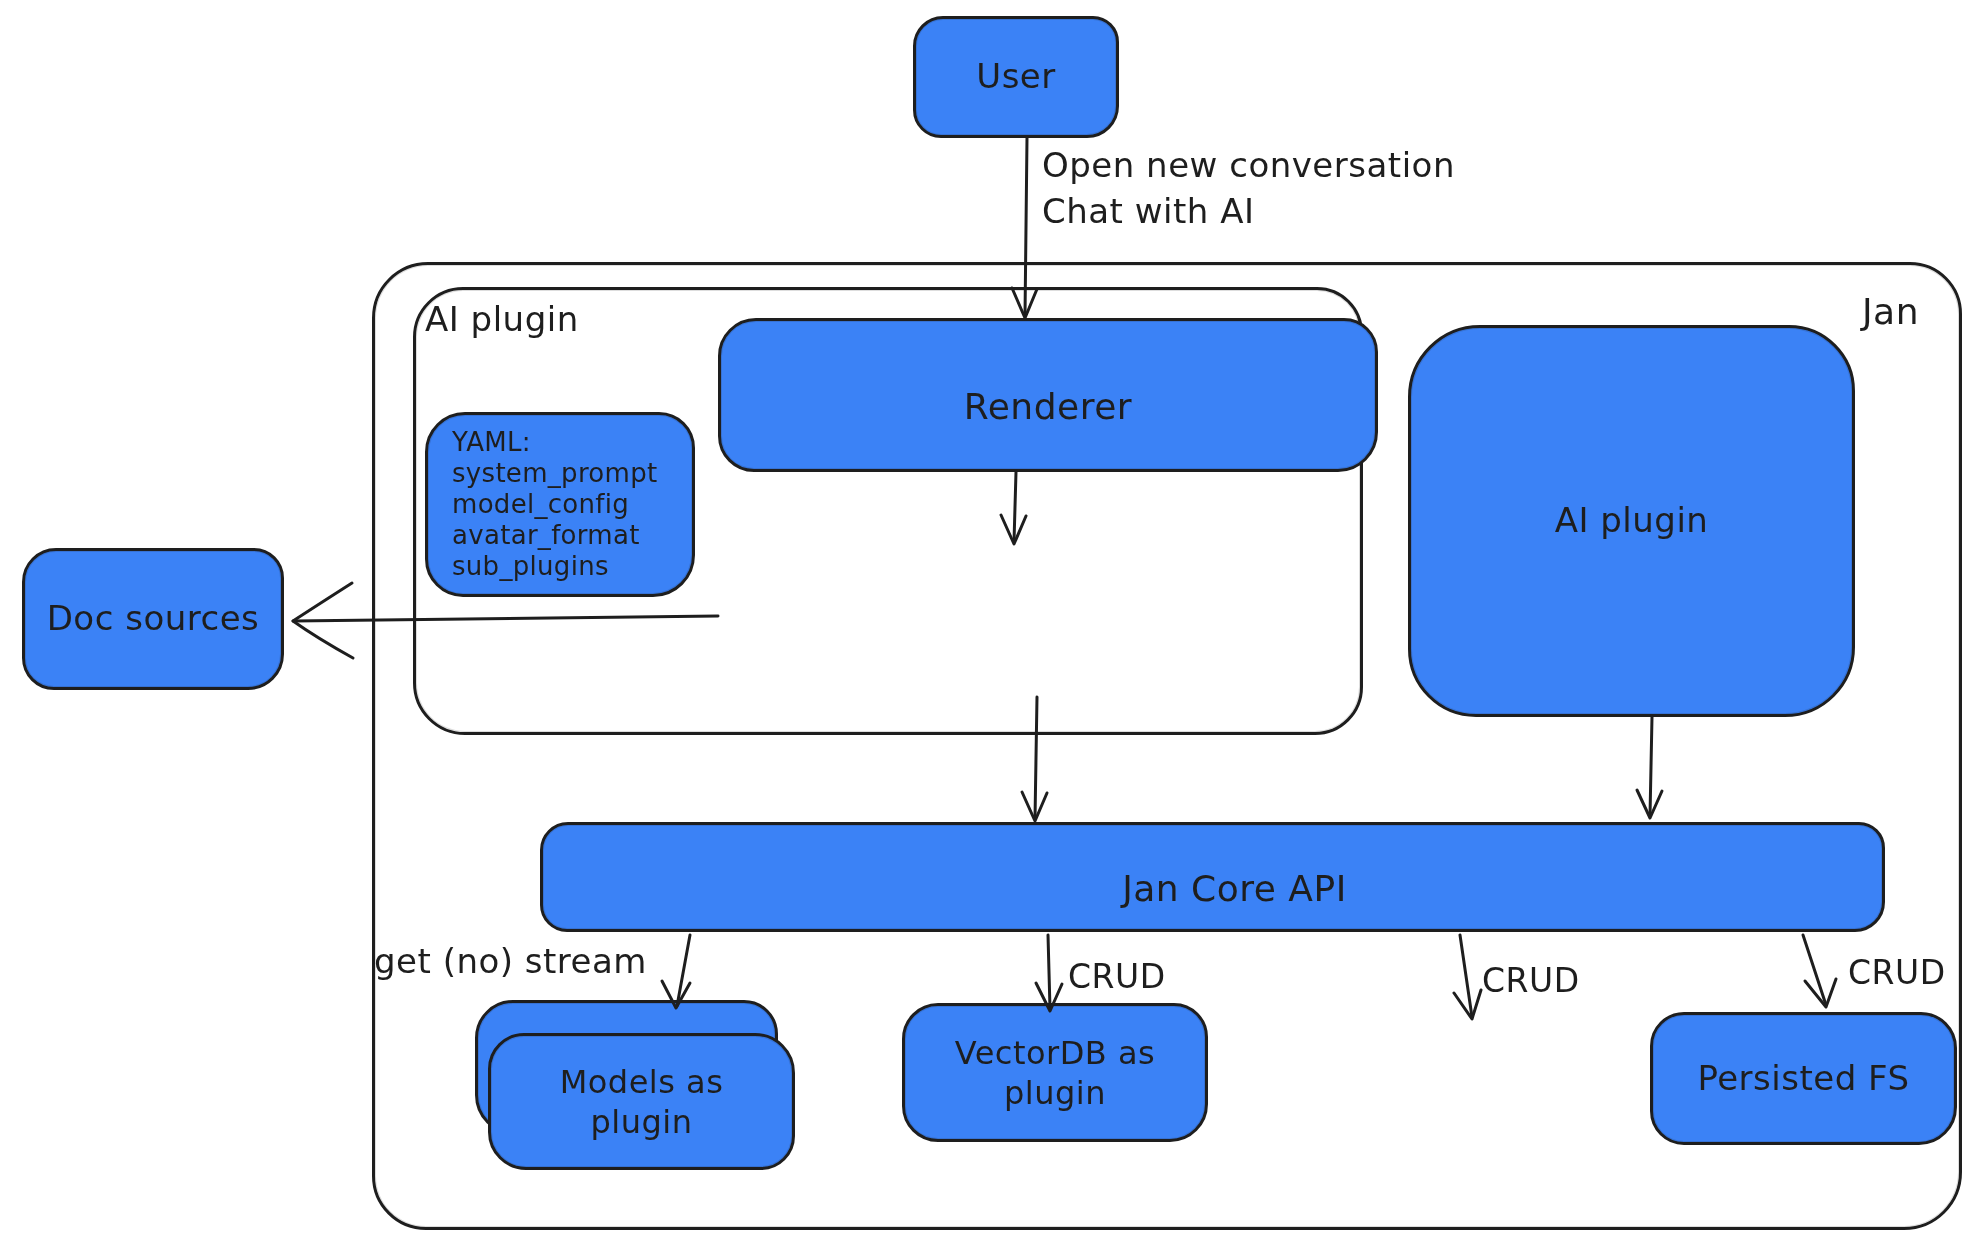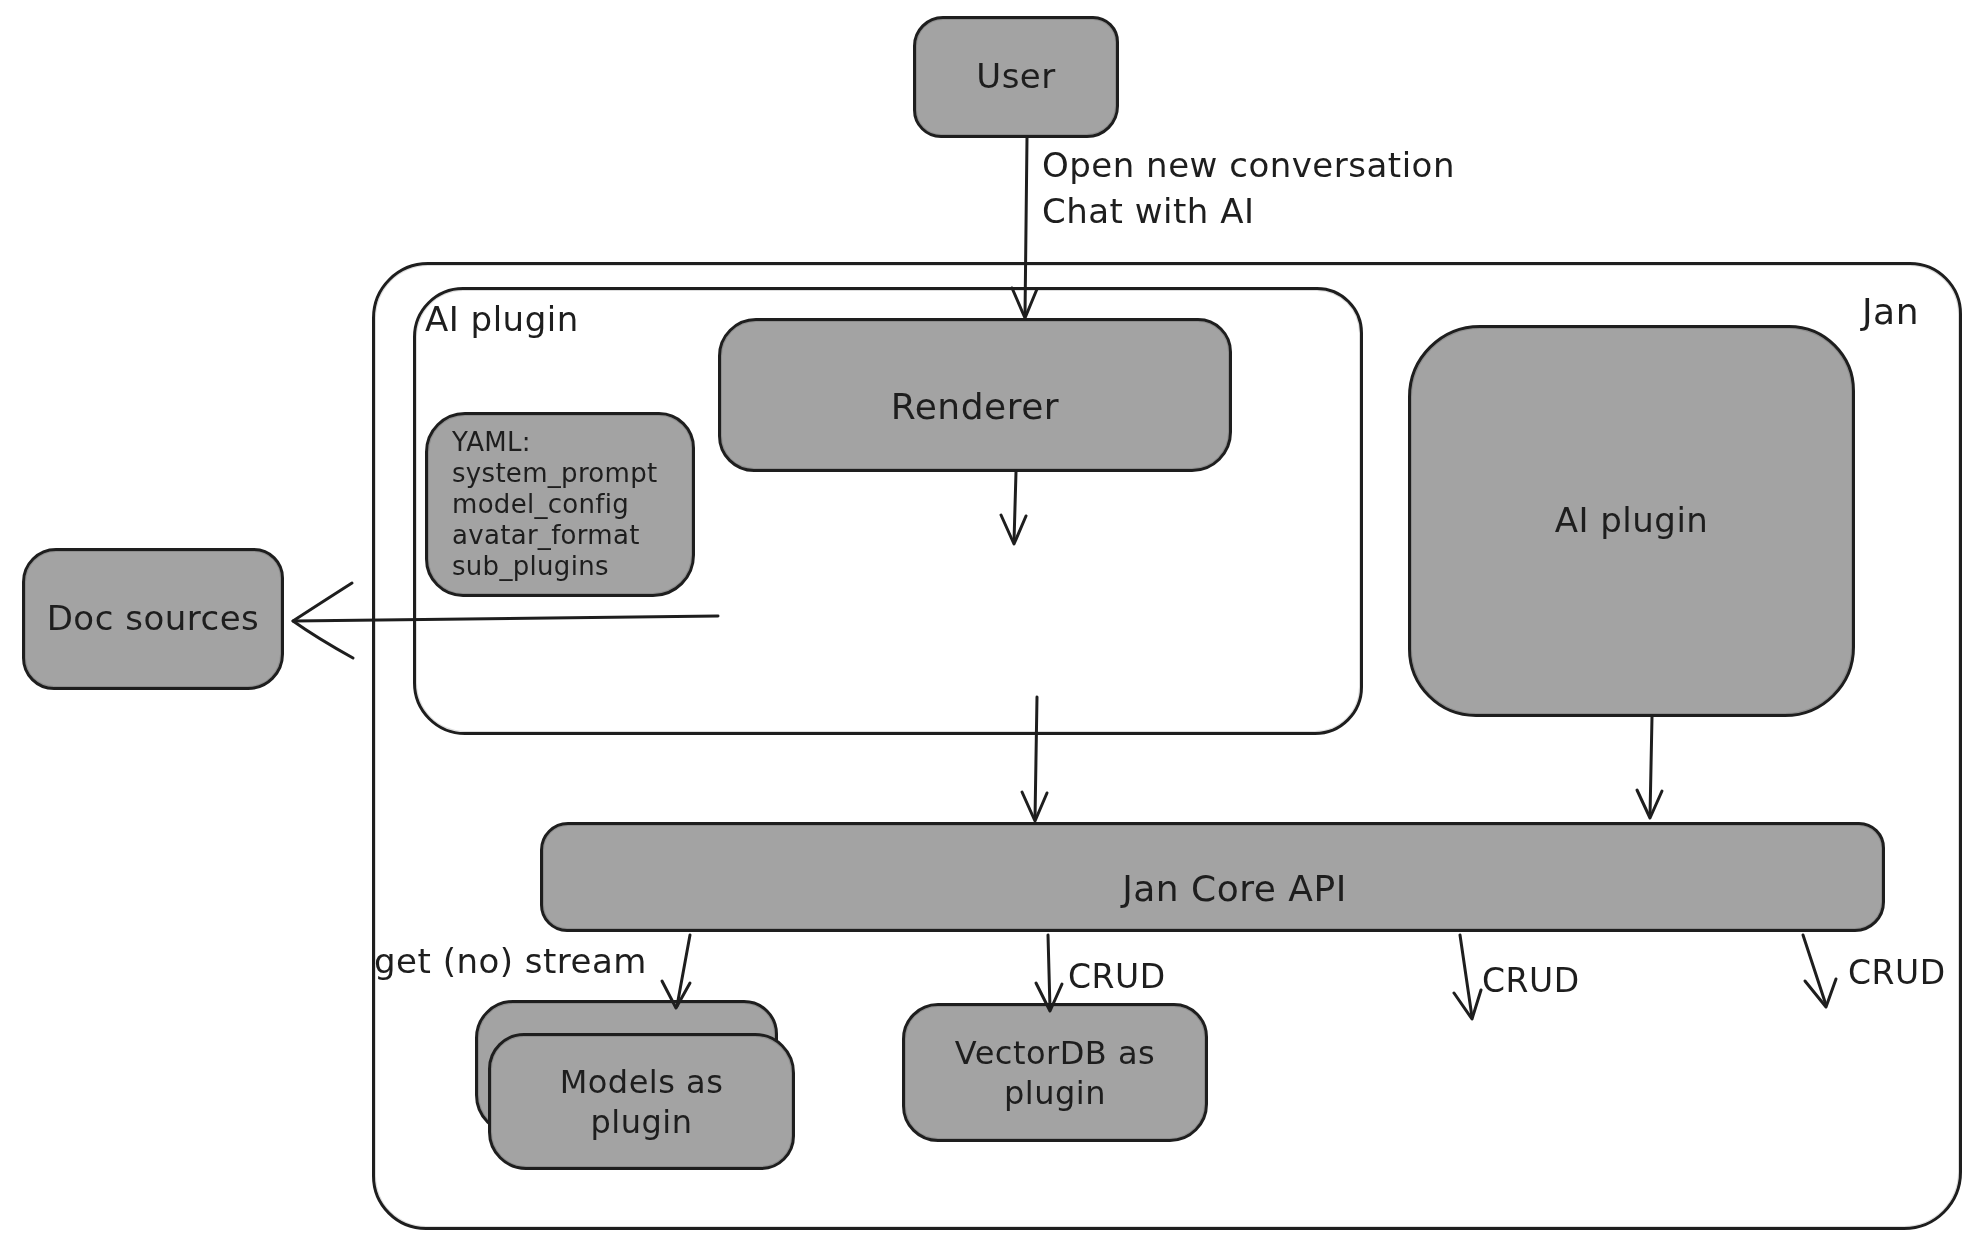--- a/index.html
+++ b/index.html
@@ -2,21 +2,21 @@
 <html><head>
 <meta charset="utf-8">
 <style>
   html,body{margin:0;padding:0;background:#fff;}
   #canvas{
     position:relative;width:1981px;height:1246px;background:#ffffff;
     font-family:"DejaVu Sans",sans-serif;color:#1e1e1e;overflow:hidden;
     letter-spacing:0.5px;
   }
   .box{
-    position:absolute;border:3px solid #1e1e1e;background:#a3a3a3;
+    position:absolute;border:3px solid #1e1e1e;background:#3b82f6;
     display:flex;align-items:center;justify-content:center;text-align:center;
     box-shadow:inset 0 0 0 1px rgba(30,30,30,.15);
     box-sizing:border-box;
   }
   .container{background:transparent;display:block;}
   .lbl{position:absolute;white-space:nowrap;z-index:6;}
   .node-label{font-size:34px;line-height:1.15;}
   .big-label{font-size:36px;margin-top:23px;}
   .two-line{white-space:normal;font-size:32px;line-height:1.25;}
   .yaml-text{
@@ -44,21 +44,21 @@
   <div class="box" style="left:425px;top:412px;width:270px;height:185px;border-radius:40px 36px 42px 38px;">
     <div class="yaml-text">
       <div>YAML:</div>
       <div>system_prompt</div>
       <div>model_config</div>
       <div>avatar_format</div>
       <div>sub_plugins</div>
     </div>
   </div>
 
-  <div class="box" style="left:718px;top:318px;width:514px;height:154px;border-radius:38px 34px 40px 36px;">
+  <div class="box" style="left:718px;top:318px;width:660px;height:154px;border-radius:38px 34px 40px 36px;">
     <span class="big-label">Renderer</span>
   </div>
 
 
   <div class="box" style="left:1408px;top:325px;width:447px;height:392px;border-radius:72px 66px 70px 68px;">
     <span class="node-label">AI plugin</span>
   </div>
 
   <div class="box" style="left:22px;top:548px;width:262px;height:142px;border-radius:34px 30px 36px 32px;">
     <span class="node-label">Doc sources</span>
@@ -71,20 +71,23 @@
   <div class="box" style="left:475px;top:1000px;width:303px;height:135px;border-radius:38px 34px 36px 40px;"></div>
   <div class="box" style="left:488px;top:1033px;width:307px;height:137px;border-radius:36px 40px 34px 38px;z-index:2;">
     <span class="two-line" style="width:230px;">Models as plugin</span>
   </div>
 
   <div class="box" style="left:902px;top:1003px;width:306px;height:139px;border-radius:36px 34px 38px 36px;">
     <span class="two-line" style="width:250px;">VectorDB as plugin</span>
   </div>
 
 
+  <div class="box" style="left:1650px;top:1012px;width:307px;height:133px;border-radius:34px 36px 38px 34px;">
+    <span class="node-label">Persisted FS</span>
+  </div>
 
   <div class="lbl node-label" style="left:1042px;top:146px;">Open new conversation</div>
   <div class="lbl node-label" style="left:1042px;top:192px;">Chat with AI</div>
   <div class="lbl node-label" style="left:374px;top:942px;">get (no) stream</div>
   <div class="lbl node-label" style="left:1068px;top:958px;font-size:33px;">CRUD</div>
   <div class="lbl node-label" style="left:1482px;top:962px;font-size:33px;">CRUD</div>
   <div class="lbl node-label" style="left:1848px;top:954px;font-size:33px;">CRUD</div>
 
   <svg id="edges" width="1981" height="1246" viewBox="0 0 1981 1246">
     <g>

